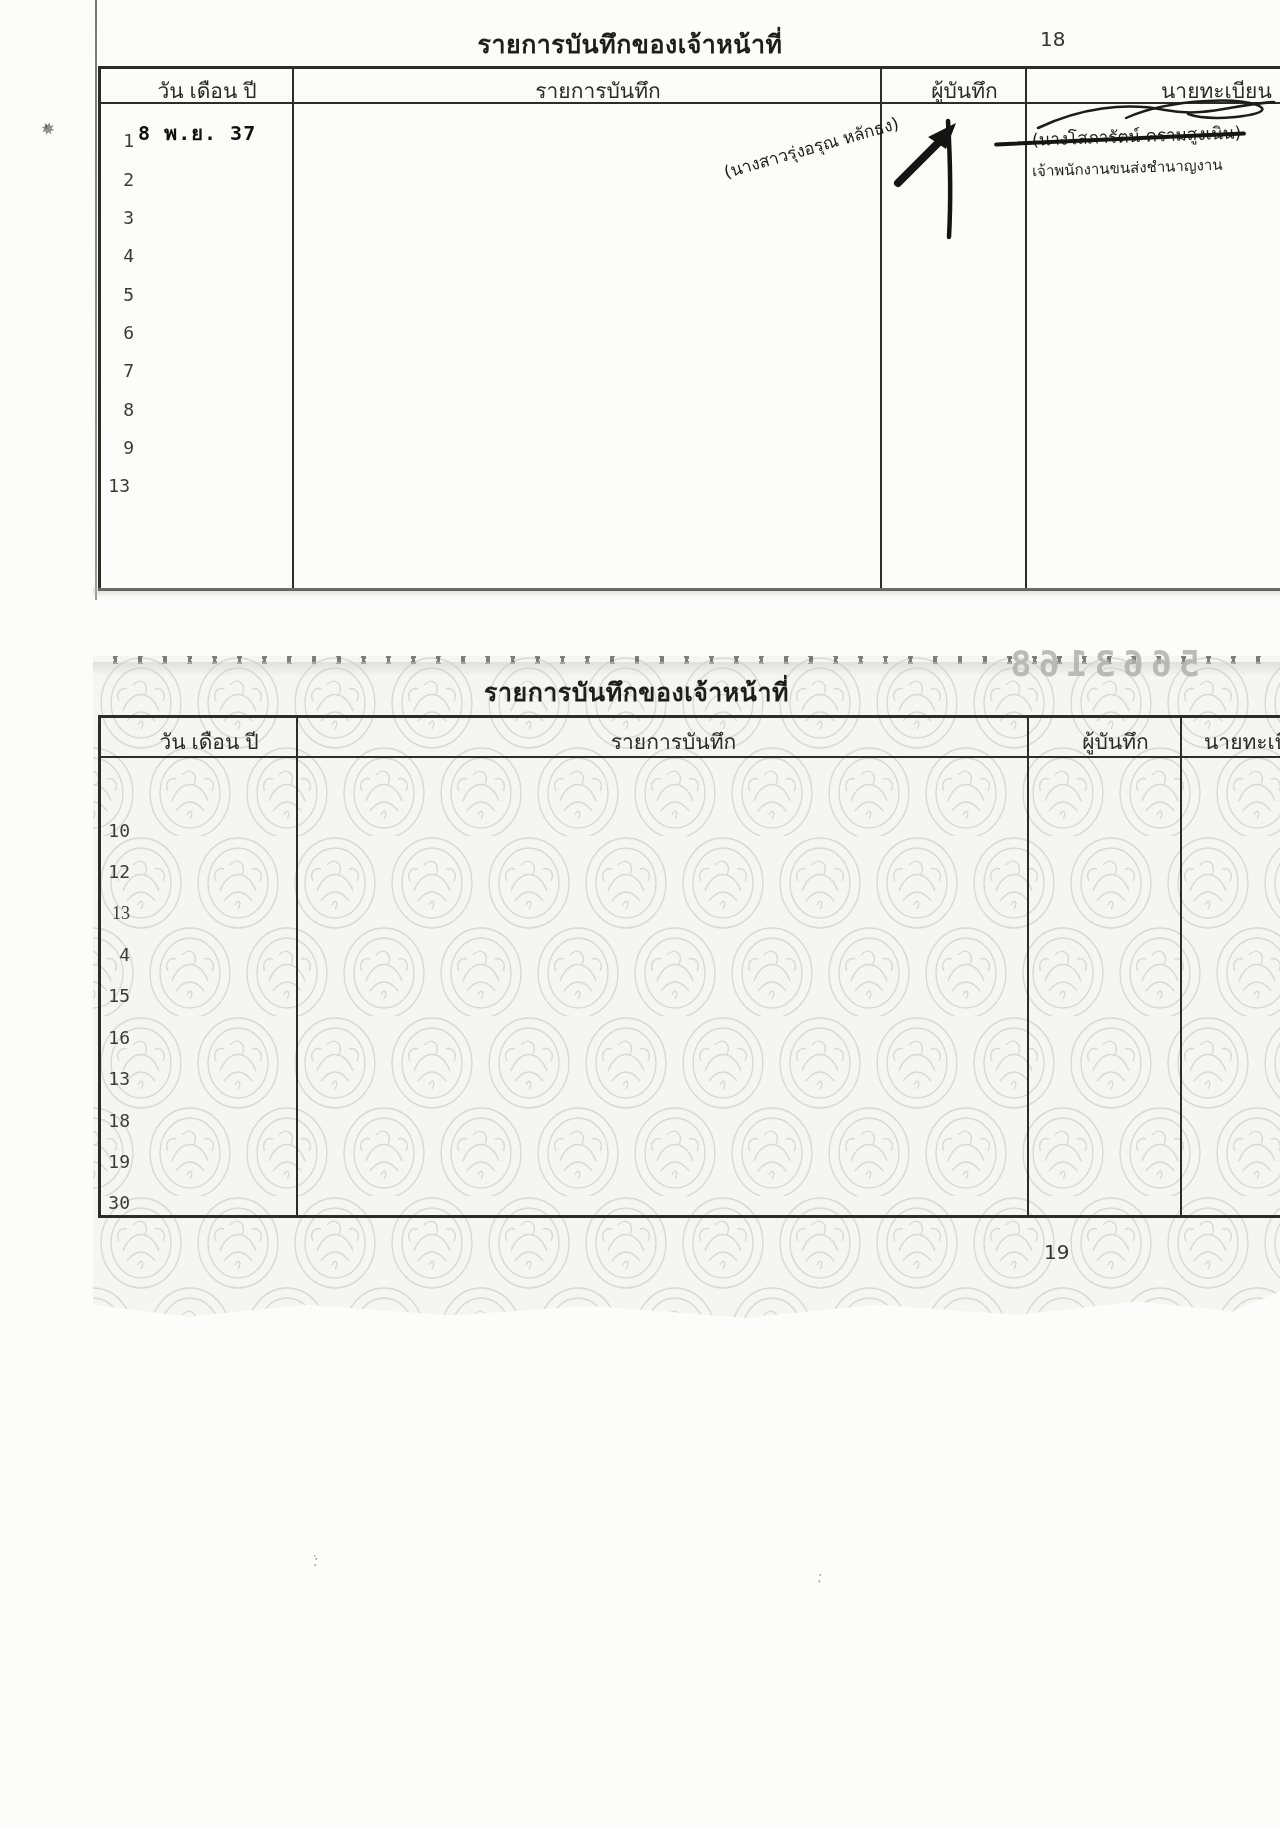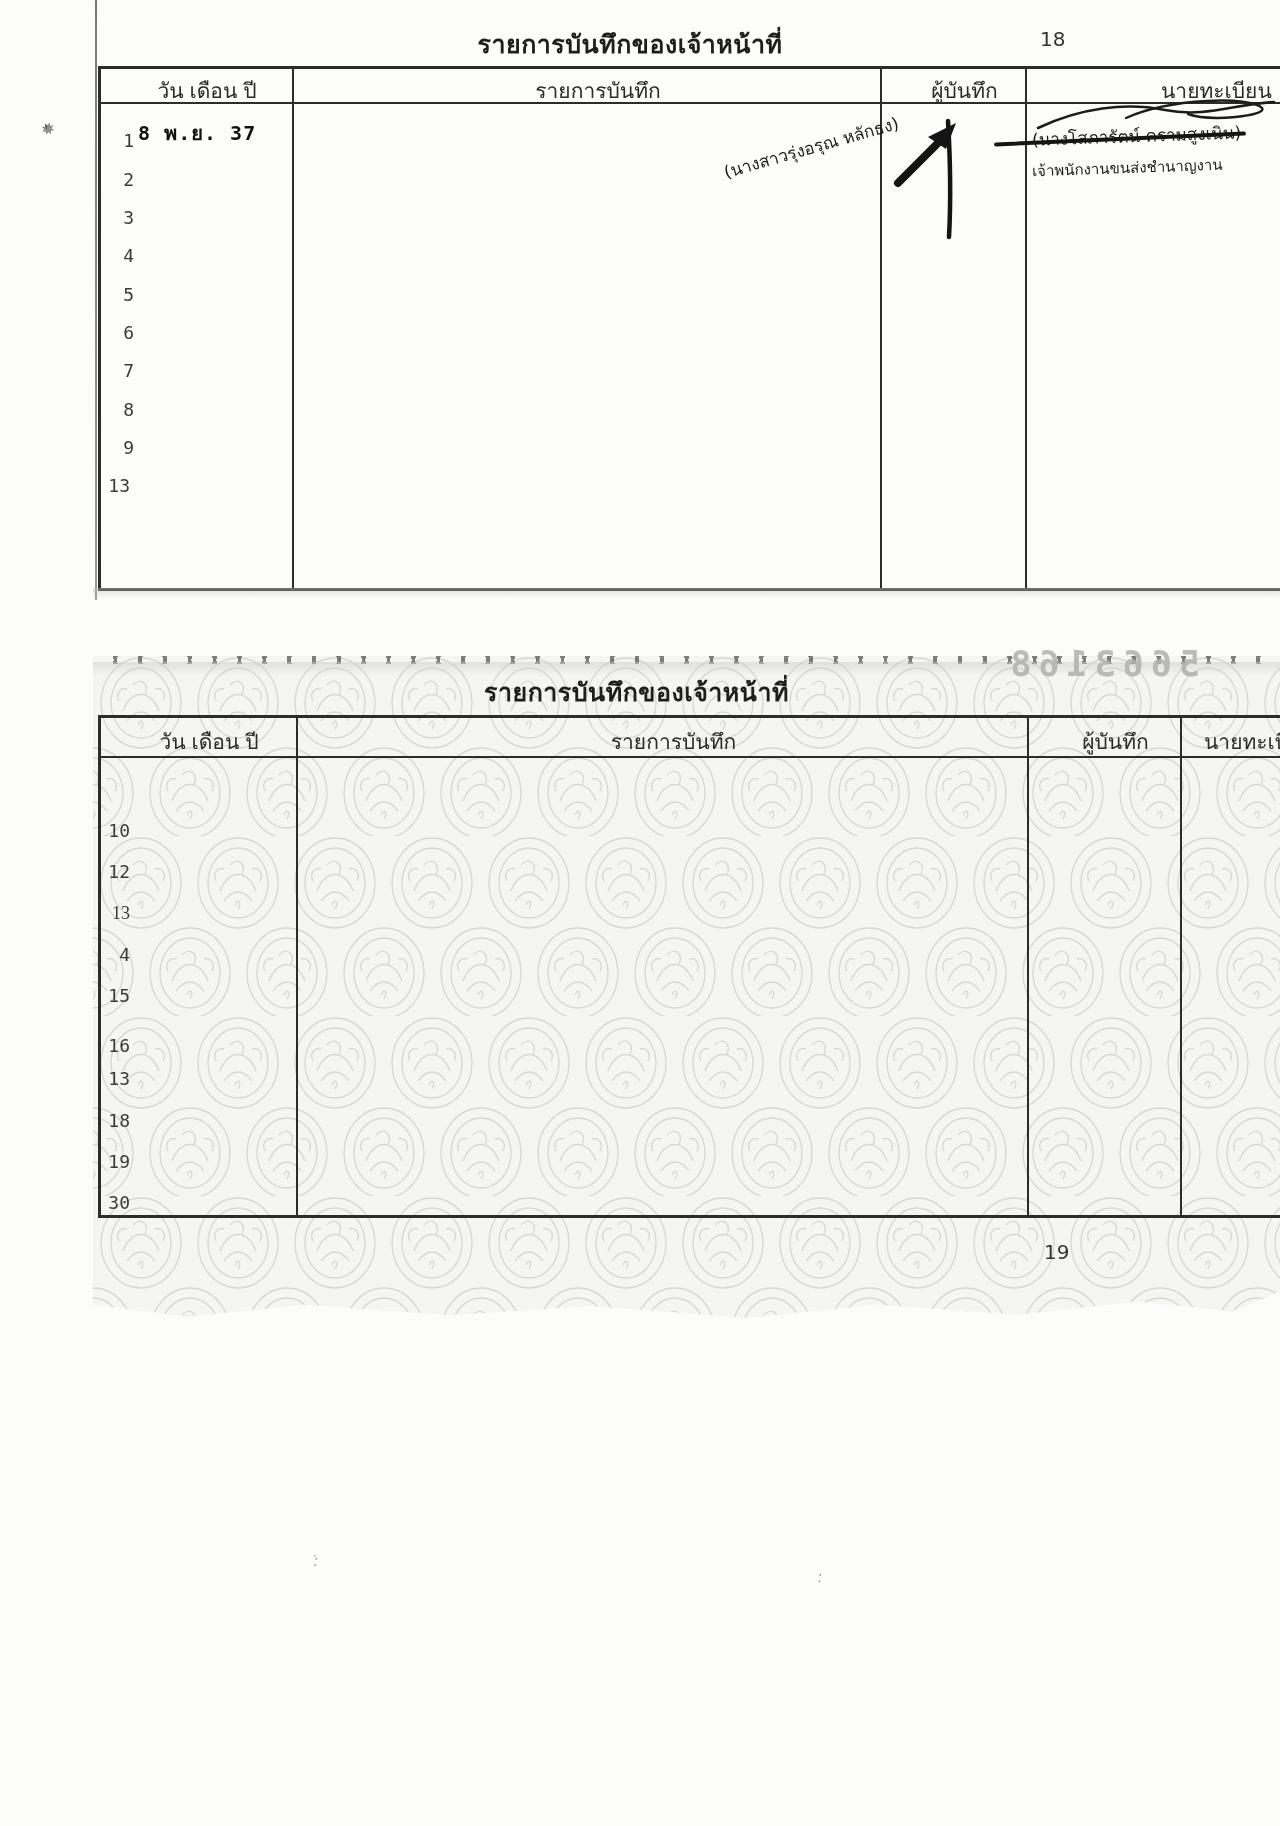--- a/index.html
+++ b/index.html
@@ -138,21 +138,21 @@
   <div class="hdr" style="left:98px;top:725px;width:200px;text-align:center;">วัน เดือน ปี</div>
   <div class="hdr" style="left:296px;top:725px;width:733px;text-align:center;">รายการบันทึก</div>
   <div class="hdr" style="left:1027px;top:725px;width:155px;text-align:center;">ผู้บันทึก</div>
   <div class="hdr" style="left:1193px;top:725px;">นายทะเบียน</div>
 
   <div class="rowno" style="left:96px;top:820px;">10</div>
   <div class="rowno" style="left:96px;top:861px;">12</div>
   <div class="rowno" style="left:96px;top:903px;font-family:Liberation Serif, serif;">13</div>
   <div class="rowno" style="left:96px;top:944px;">4</div>
   <div class="rowno" style="left:96px;top:985px;">15</div>
-  <div class="rowno" style="left:96px;top:1027px;margin-top:8px;">16</div>
+  <div class="rowno" style="left:96px;top:1027px;">16</div>
   <div class="rowno" style="left:96px;top:1068px;">13</div>
   <div class="rowno" style="left:96px;top:1110px;">18</div>
   <div class="rowno" style="left:96px;top:1151px;">19</div>
   <div class="rowno" style="left:96px;top:1192px;">30</div>
 
   <div class="pageno" style="left:1044px;top:1240px;">19</div>
 
   <div class="speck" style="left:314px;top:1552px;transform:rotate(10deg);">̇:</div>
   <div class="speck" style="left:818px;top:1568px;transform:rotate(8deg);">:</div>
 

